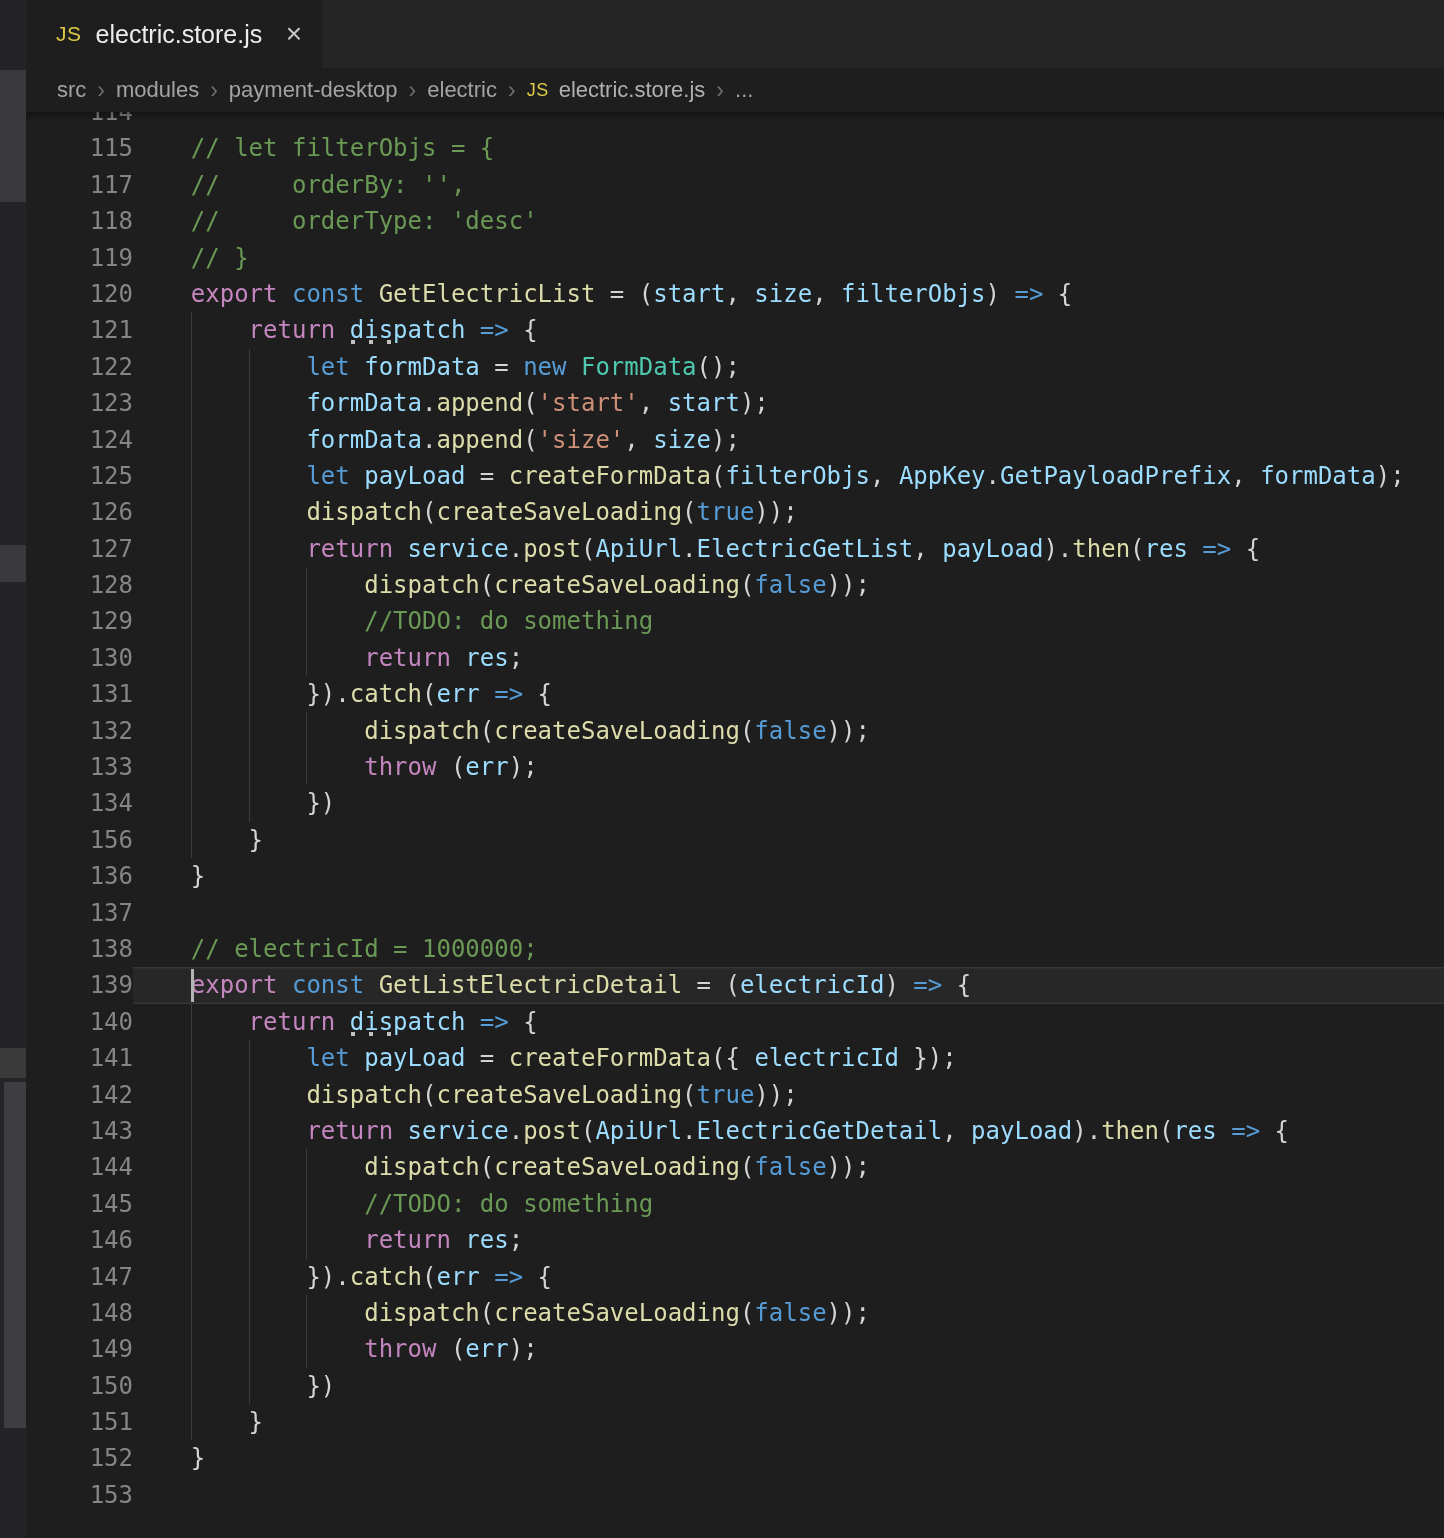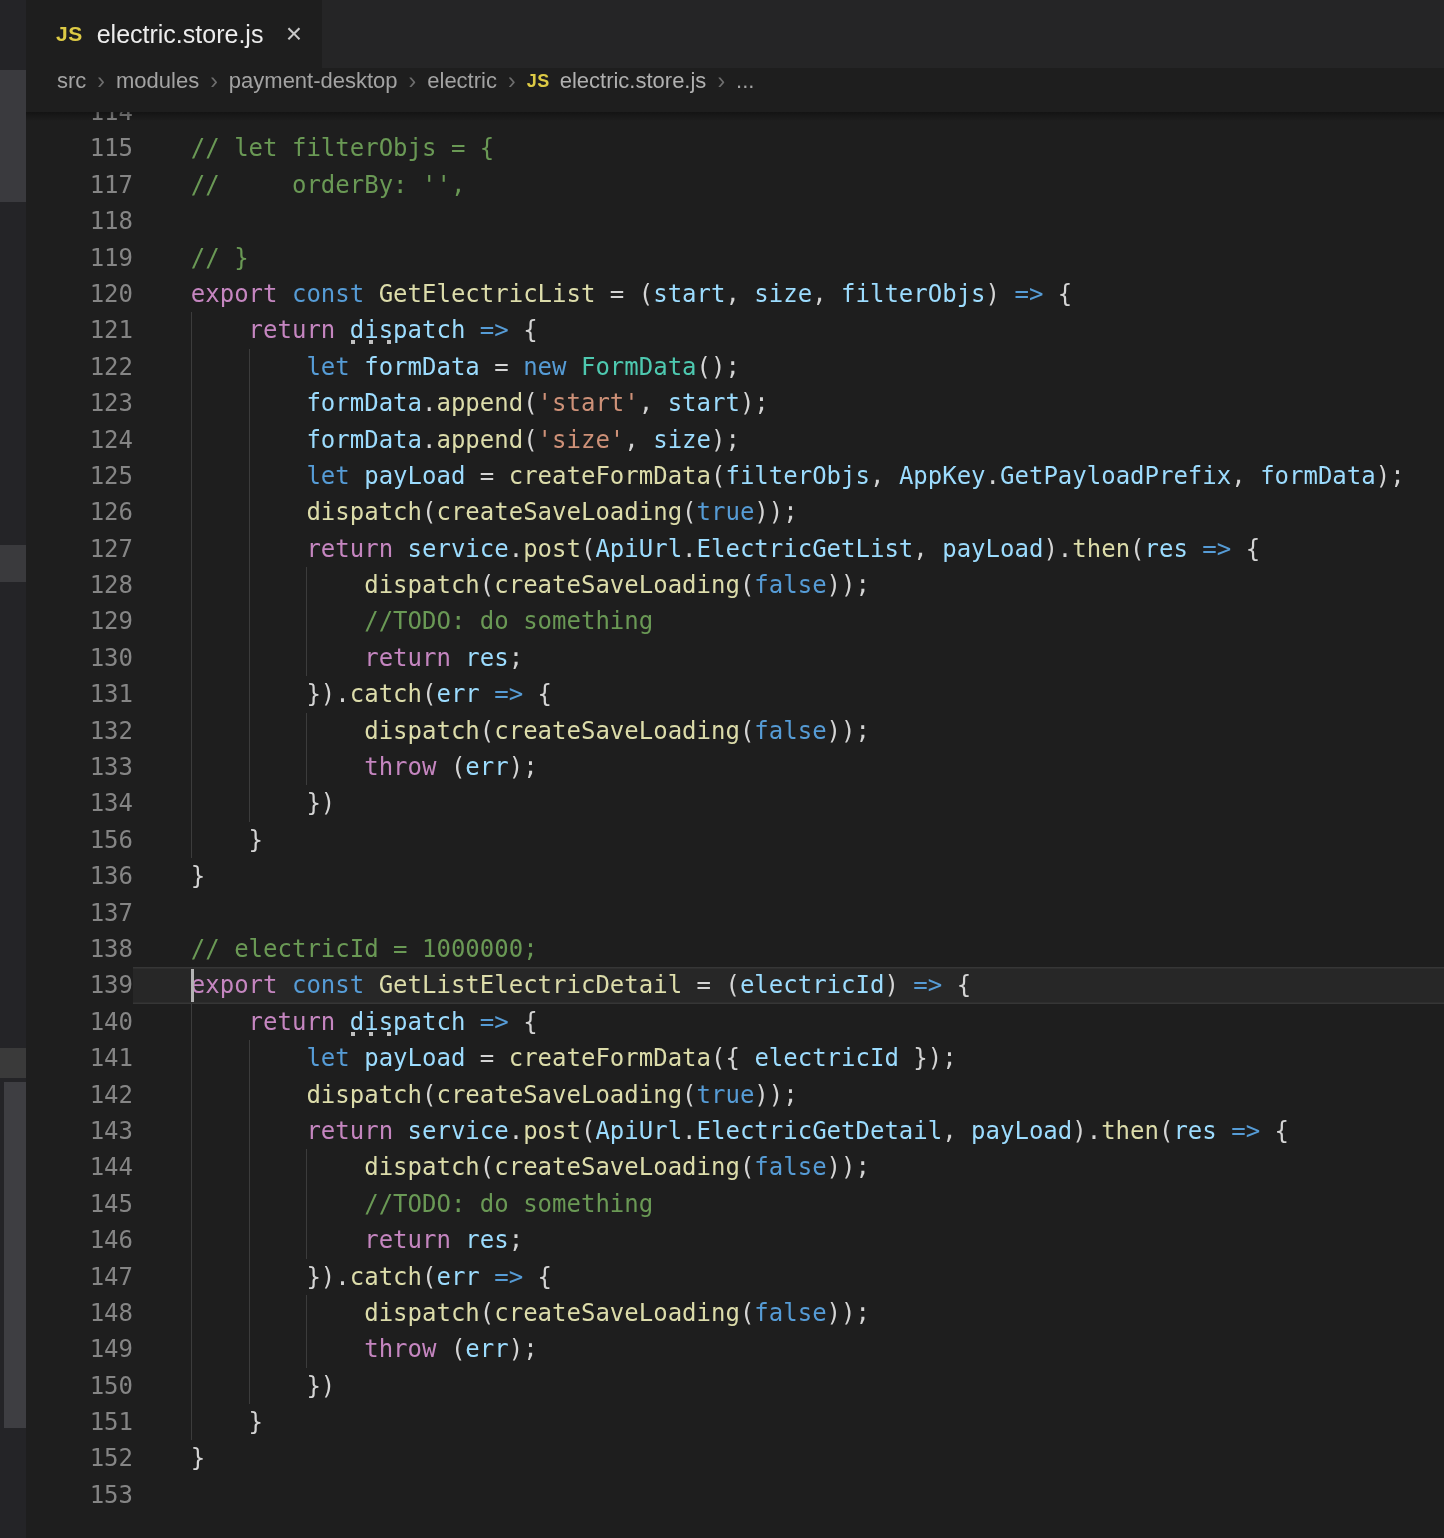--- a/index.html
+++ b/index.html
@@ -12,27 +12,27 @@
   .strip .blk { position:absolute; left:0; width:26px; }
   .blk1 { top:70px;  height:132px; background:#3a3a3e; }
   .blk2 { top:545px; height:37px;  background:#3a3a3d; }
   .blk3 { top:1048px;height:30px;  background:#3a3a3a; }
   .blk4 { top:1082px;height:346px; left:4px !important; width:22px !important; background:#3e3e42; }
 
   
   .tabbar { position:absolute; left:26px; top:0; right:0; height:68px; background:#252526; z-index:4; }
   .tab { position:absolute; left:0; top:0; width:296px; height:68px; background:#1e1e1e;
          display:flex; align-items:center; padding:0 20px 0 30px; }
-  .js-badge { color:#ddca45; font-weight:bold; font-size:21px; letter-spacing:.5px; flex:none; }
+  .js-badge { color:#ddca45; font-weight:normal; font-size:21px; letter-spacing:.5px; flex:none; }
   .tab-title { color:#ececec; font-size:25px; margin-left:14px; white-space:nowrap; }
   .tab-close { color:#c8c8c8; font-size:28px; line-height:28px; margin-left:auto; padding-left:16px; cursor:pointer; }
 
   
   .breadcrumb { position:absolute; left:26px; top:68px; right:0; height:44px; background:#1e1e1e; z-index:3;
-                display:flex; align-items:flex-start; padding-left:31px; font-size:22px; color:#a3a3a3; white-space:nowrap; }
+                display:flex; align-items:center; padding-left:31px; font-size:22px; color:#a3a3a3; white-space:nowrap; }
   .breadcrumb .sep { color:#6e6e6e; font-size:23px; padding:0 11px; }
   .breadcrumb .js-badge { font-size:18px; margin-right:10px; }
   .bc-item { color:#a3a3a3; }
   .bc-file { color:#b0b0b0; display:flex; align-items:center; }
   .scroll-shadow { position:absolute; left:26px; top:112px; right:0; height:9px; z-index:3;
                    background:linear-gradient(to bottom, rgba(0,0,0,0.35), rgba(0,0,0,0)); }
 
   
   .code { position:absolute; left:26px; top:94px; right:0; z-index:1;
           font-family:"DejaVu Sans Mono", monospace; font-size:24px; line-height:36.4px; }
@@ -100,21 +100,21 @@
       <div class="line">
         <span class="ln">115</span>
         <div class="lc"><span>    </span><span class="t-cmt">// let filterObjs = {</span></div>
       </div>
       <div class="line">
         <span class="ln">117</span>
         <div class="lc"><span>    </span><span class="t-cmt">//     orderBy: '',</span></div>
       </div>
       <div class="line">
         <span class="ln">118</span>
-        <div class="lc"><span>    </span></div>
+        <div class="lc"><span>    </span><span class="t-cmt">//     orderType: 'desc'</span></div>
       </div>
       <div class="line">
         <span class="ln">119</span>
         <div class="lc"><span>    </span><span class="t-cmt">// }</span></div>
       </div>
       <div class="line">
         <span class="ln">120</span>
         <div class="lc"><span>    </span><span class="t-kwp">export</span><span class="t-pun"> </span><span class="t-kwb">const</span><span class="t-pun"> </span><span class="t-fn">GetElectricList</span><span class="t-pun"> = (</span><span class="t-var">start</span><span class="t-pun">, </span><span class="t-var">size</span><span class="t-pun">, </span><span class="t-var">filterObjs</span><span class="t-pun">) </span><span class="t-kwb">=&gt;</span><span class="t-pun"> {</span></div>
       </div>
       <div class="line">

